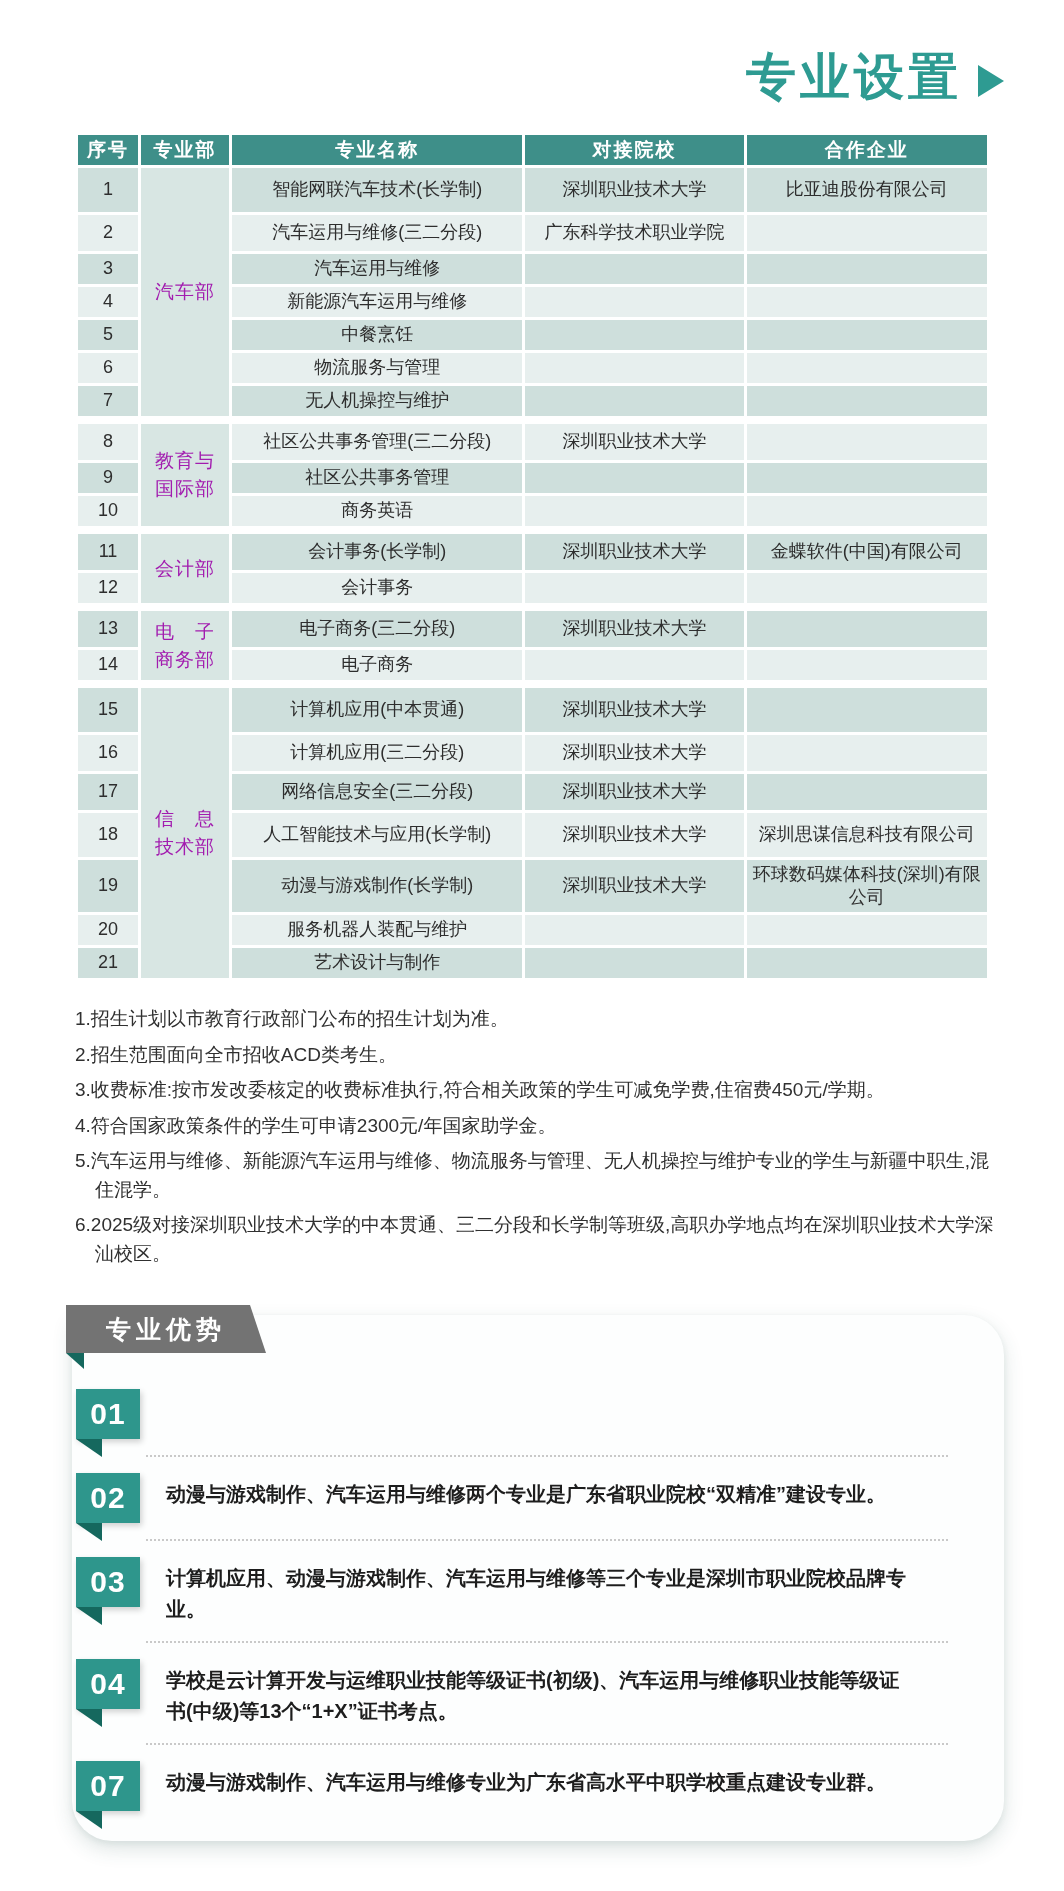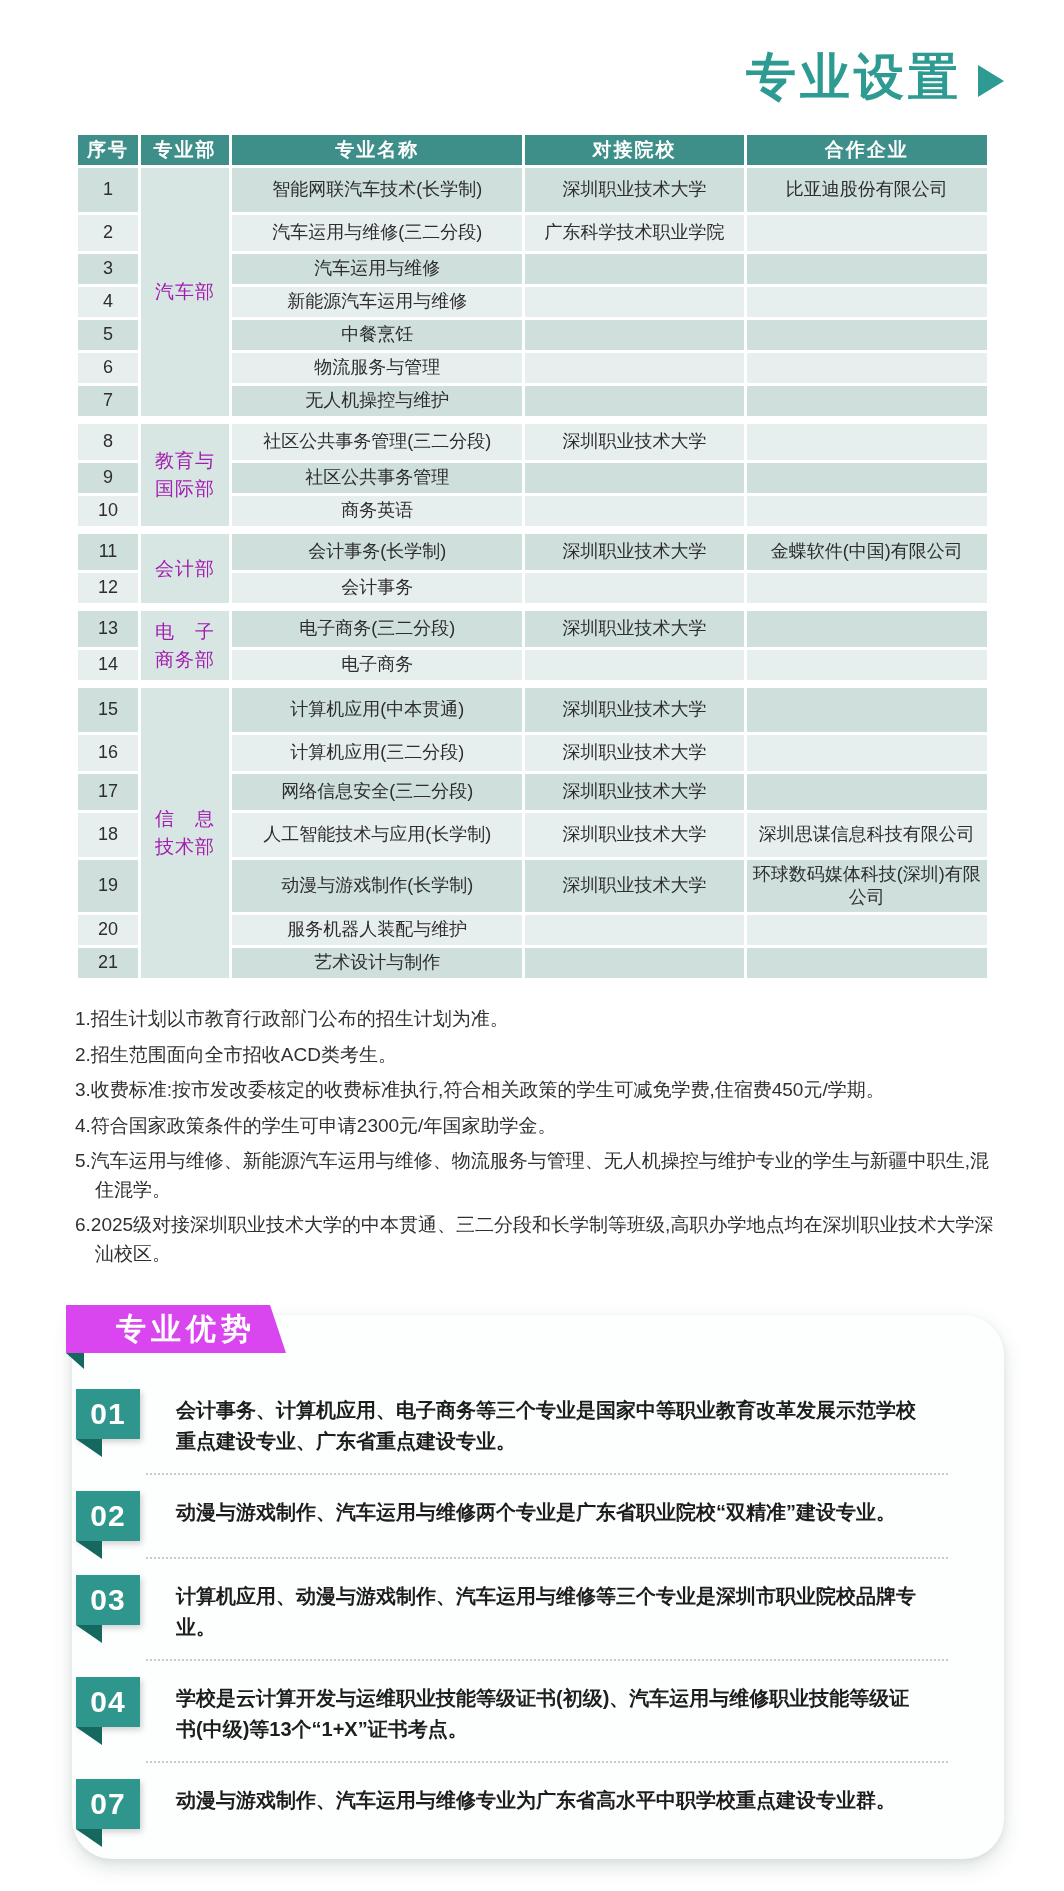--- a/index.html
+++ b/index.html
@@ -37,30 +37,29 @@
   .note-item{font-size:19px;line-height:1.5;font-weight:500;color:#303030;padding-left:1.05em;text-indent:-1.05em;margin-bottom:7px;}
 
   
   .adv-card{
     position:relative;margin:40px 0 0 -3px;width:886px;background:#FDFEFE;
     border-radius:6px 40px 40px 40px;
     box-shadow:0 8px 20px rgba(44,84,78,.16),0 2px 6px rgba(44,84,78,.08);
     padding:70px 36px 26px 10px;
   }
   .adv-banner{
-    position:absolute;top:-10px;left:-6px;width:200px;height:48px;background:#d946ef;color:#ffffff;
-    font-size:30px;font-weight:800;letter-spacing:5px;display:flex;align-items:center;justify-content:center;
+    position:absolute;top:-10px;left:-6px;width:200px;height:48px;background:#737373;color:#ffffff;
+    font-size:25px;font-weight:800;letter-spacing:5px;display:flex;align-items:center;justify-content:center;
     clip-path:polygon(0 0,calc(100% - 16px) 0,100% 100%,0 100%);
-    padding-left:20px;
   }
   .adv-banner-fold{
     position:absolute;top:38px;left:-6px;width:18px;height:16px;background:#15685E;
     clip-path:polygon(0 0,100% 0,100% 100%);
   }
-  .adv-item{display:flex;align-items:flex-start;gap:36px;padding:4px 0;position:relative;}
+  .adv-item{display:flex;align-items:flex-start;gap:26px;padding:4px 0;position:relative;}
   .adv-badge{
     flex:0 0 64px;width:64px;height:50px;background:#2E968C;color:#ffffff;font-size:30px;font-weight:800;
     display:flex;align-items:center;justify-content:center;margin-left:-6px;position:relative;
     box-shadow:2px 3px 6px rgba(0,0,0,.18);letter-spacing:1px;
   }
   .adv-badge::after{
     content:"";position:absolute;top:100%;left:0;width:26px;height:18px;background:#15685E;
     clip-path:polygon(0 0,100% 0,100% 100%);
   }
   .adv-text{font-size:20px;font-weight:600;line-height:1.55;color:#1d1d1d;max-width:748px;padding-top:6px;}
@@ -273,21 +272,20 @@
       <div class="note-item">6.2025级对接深圳职业技术大学的中本贯通、三二分段和长学制等班级,高职办学地点均在深圳职业技术大学深汕校区。</div>
     </div>
   </div>
 
   <div class="adv-card">
     <div class="adv-banner">专业优势</div>
     <div class="adv-banner-fold"></div>
 
     <div class="adv-item">
       <div class="adv-badge">01</div>
-      <div class="adv-text">会计事务、计算机应用、电子商务等三个专业是国家中等职业教育改革发展示范学校重点建设专业、广东省重点建设专业。</div>
     </div>
     <div class="adv-sep"></div>
 
     <div class="adv-item">
       <div class="adv-badge">02</div>
       <div class="adv-text">动漫与游戏制作、汽车运用与维修两个专业是广东省职业院校“双精准”建设专业。</div>
     </div>
     <div class="adv-sep"></div>
 
     <div class="adv-item">

